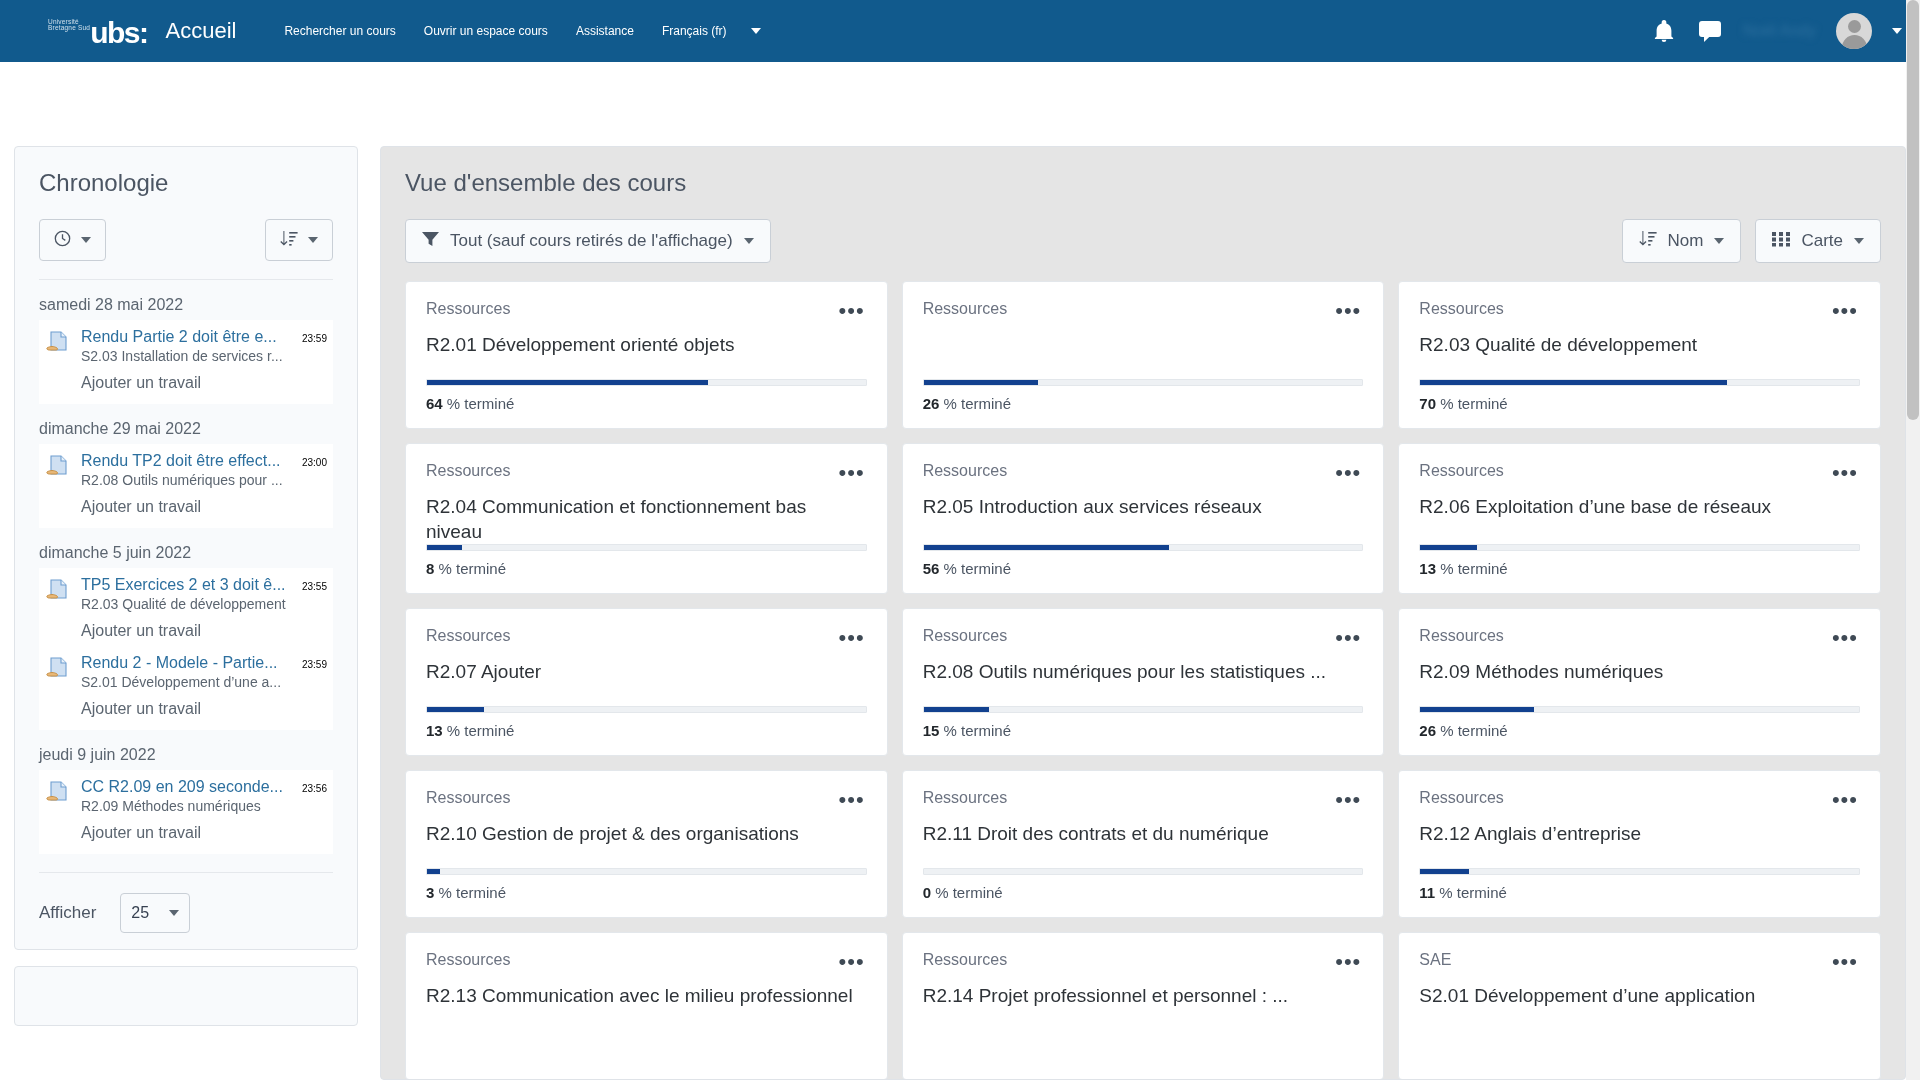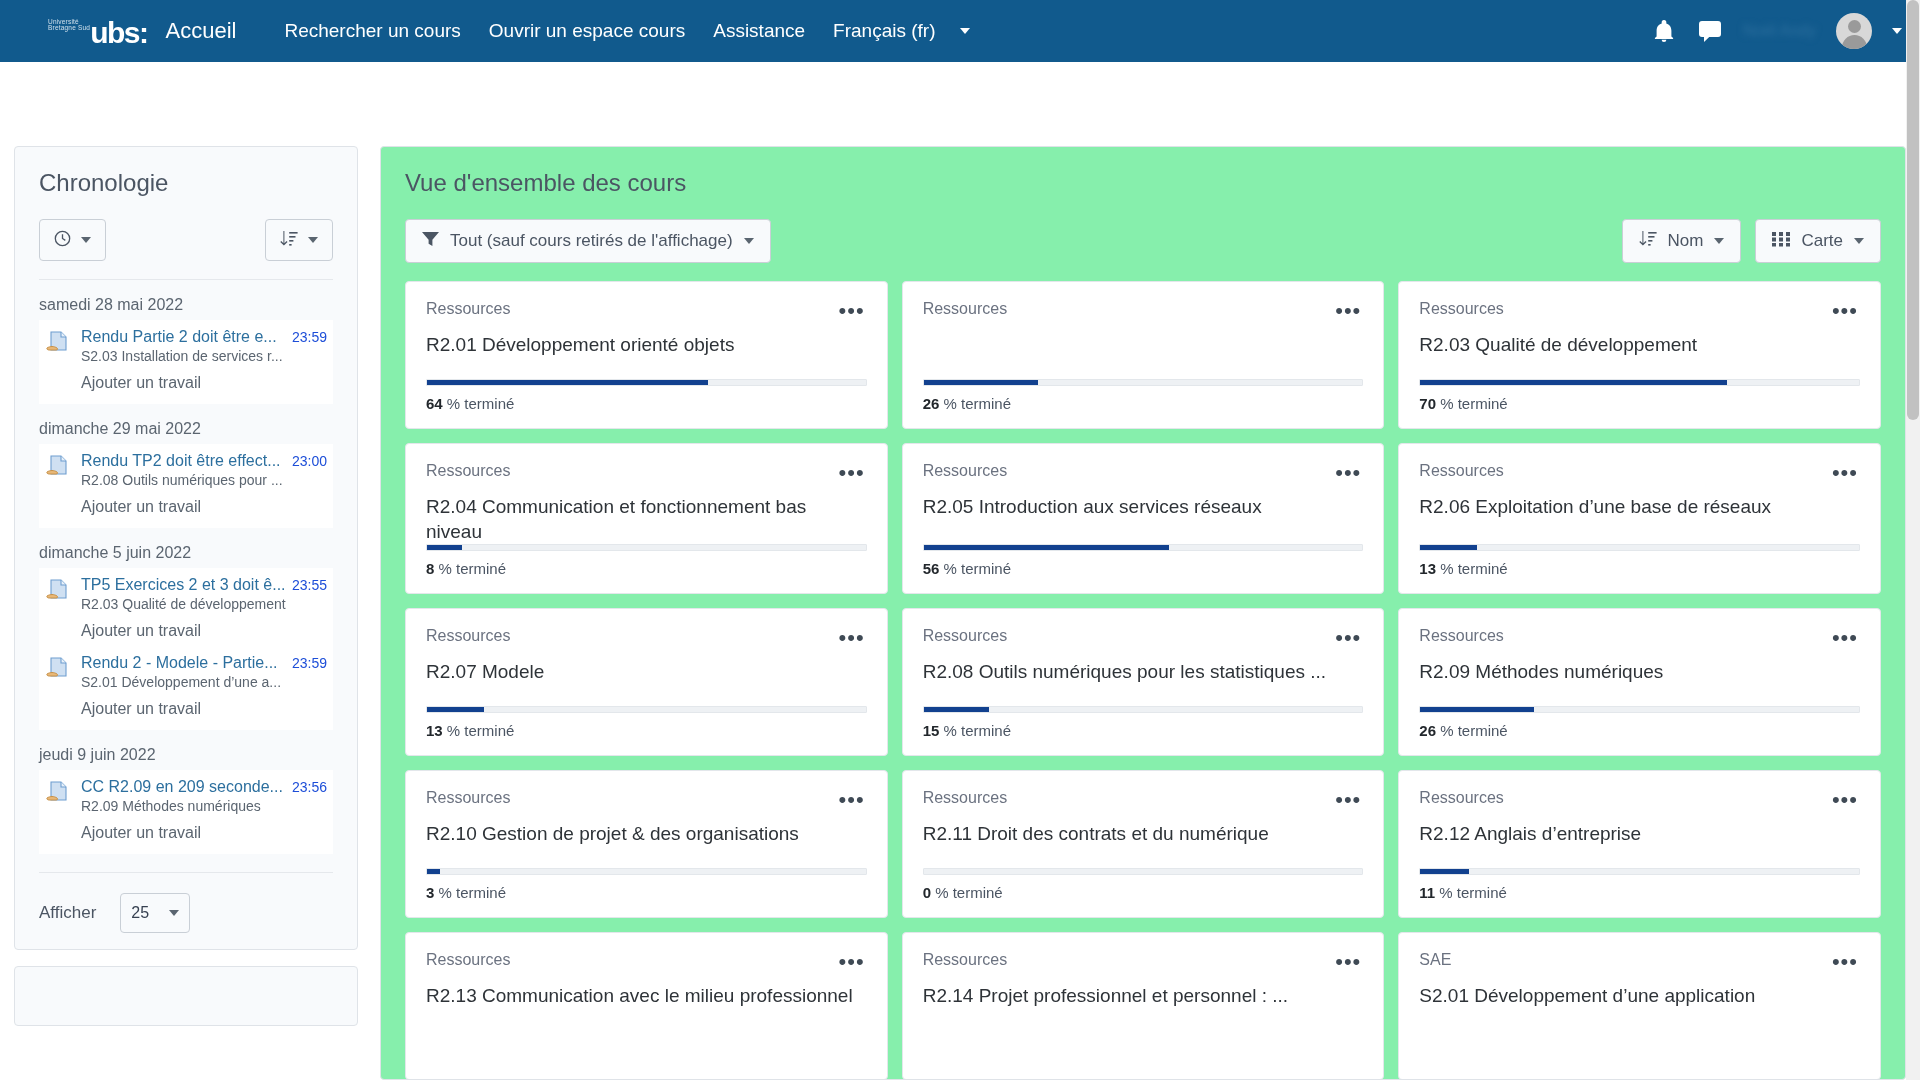--- a/index.html
+++ b/index.html
@@ -35,21 +35,21 @@
     color: #ffffff; font-size: 30px; font-weight: 700;
     letter-spacing: -1.5px; line-height: .9;
   }
   .logo-main .colon { color: #ffffff; }
   .nav-home {
     color: #fff; font-size: 22px; font-weight: 400; margin-left: 4px;
     text-decoration: none;
   }
   .nav-links { display: flex; align-items: center; gap: 28px; margin-left: 48px; }
   .nav-link {
-    color: #ffffff; font-size: 19px; text-decoration: none; white-space: nowrap;
+    color: #ffffff; font-size: 12px; text-decoration: none; white-space: nowrap;
   }
   .nav-lang { display: flex; align-items: center; gap: 24px; }
   .caret {
     width: 0; height: 0; border-left: 5px solid transparent;
     border-right: 5px solid transparent; border-top: 6px solid #fff;
     display: inline-block;
   }
   .caret.dark { border-top-color: #5a6570; }
   .nav-right {
     margin-left: auto; display: flex; align-items: center; gap: 20px;
@@ -112,21 +112,21 @@
     background: #ffffff; padding: 8px 6px 12px 6px;
   }
   .tl-row { display: flex; align-items: flex-start; gap: 10px; }
   .tl-icon { width: 26px; height: 26px; flex: none; margin-top: 2px; }
   .tl-texts { flex: 1; min-width: 0; }
   .tl-line1 { display: flex; align-items: baseline; gap: 6px; }
   .tl-name {
     color: #2c6f9e; font-size: 16px; white-space: nowrap; overflow: hidden;
     text-overflow: ellipsis; flex: 1; min-width: 0; text-decoration: none; cursor: pointer;
   }
-  .tl-time { color: #1d4ed8; font-size: 14px; flex: none; }
+  .tl-time { color: #000000; font-size: 10px; flex: none; }
   .tl-course {
     color: #5b6570; font-size: 14px; white-space: nowrap; overflow: hidden;
     text-overflow: ellipsis; margin-top: 2px;
   }
   .tl-action {
     color: #5b6570; font-size: 16px; margin: 10px 0 0 36px; cursor: pointer;
   }
   .afficher-row {
     display: flex; align-items: center; gap: 24px; padding-top: 20px;
   }
@@ -137,21 +137,21 @@
     justify-content: space-between; padding: 0 10px; font-size: 16px; color: #374151;
     cursor: pointer;
   }
   .sidebar-bottom {
     margin-top: 16px; height: 60px; background: #f8fafc;
     border: 1px solid #dfe3e8; border-radius: 4px;
   }
 
   
   .main {
-    flex: 1; background: #86efac; border: 1px solid #dfe3e8; border-radius: 4px;
+    flex: 1; background: #e5e5e5; border: 1px solid #dfe3e8; border-radius: 4px;
     padding: 22px 24px 0 24px; min-width: 0; overflow: hidden;
   }
   .main-title {
     font-size: 24px; color: #4b5563; font-weight: 400; margin-bottom: 22px;
   }
   .toolbar { display: flex; justify-content: space-between; align-items: center; }
   .toolbar-right { display: flex; gap: 14px; }
   .btn-tool {
     border: 1px solid #c9cfd6; background: #f8fafc; border-radius: 4px;
     height: 44px; display: inline-flex; align-items: center; gap: 11px;
@@ -529,21 +529,21 @@
               <div class="cc-bar-fill" style="width: 13%; background: rgb(18, 65, 143);"></div>
             </div>
             <div class="cc-pct"><b>13</b> % terminé</div>
           </div>
         </div>
         <div class="course-card">
           <div class="cc-top">
             <div class="cc-cat">Ressources</div>
             <div class="cc-menu">•••</div>
           </div>
-          <div class="cc-name">R2.07 Modele</div>
+          <div class="cc-name">R2.07 Ajouter</div>
           <div class="cc-progress-wrap">
             <div class="cc-bar">
               <div class="cc-bar-fill" style="width: 13%; background: rgb(18, 65, 143);"></div>
             </div>
             <div class="cc-pct"><b>13</b> % terminé</div>
           </div>
         </div>
         <div class="course-card">
           <div class="cc-top">
             <div class="cc-cat">Ressources</div>

